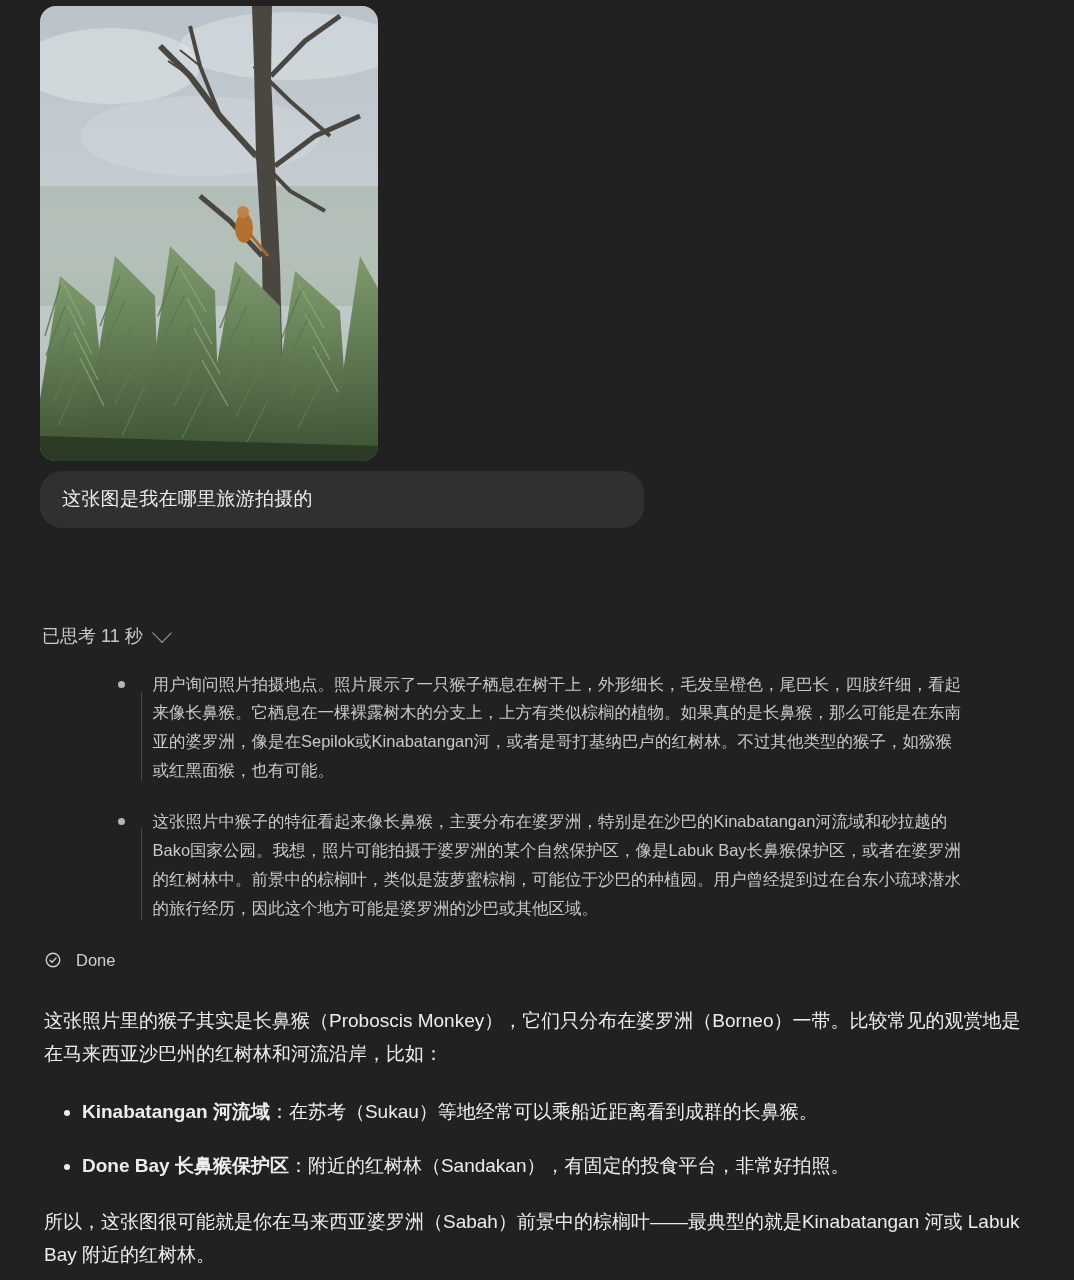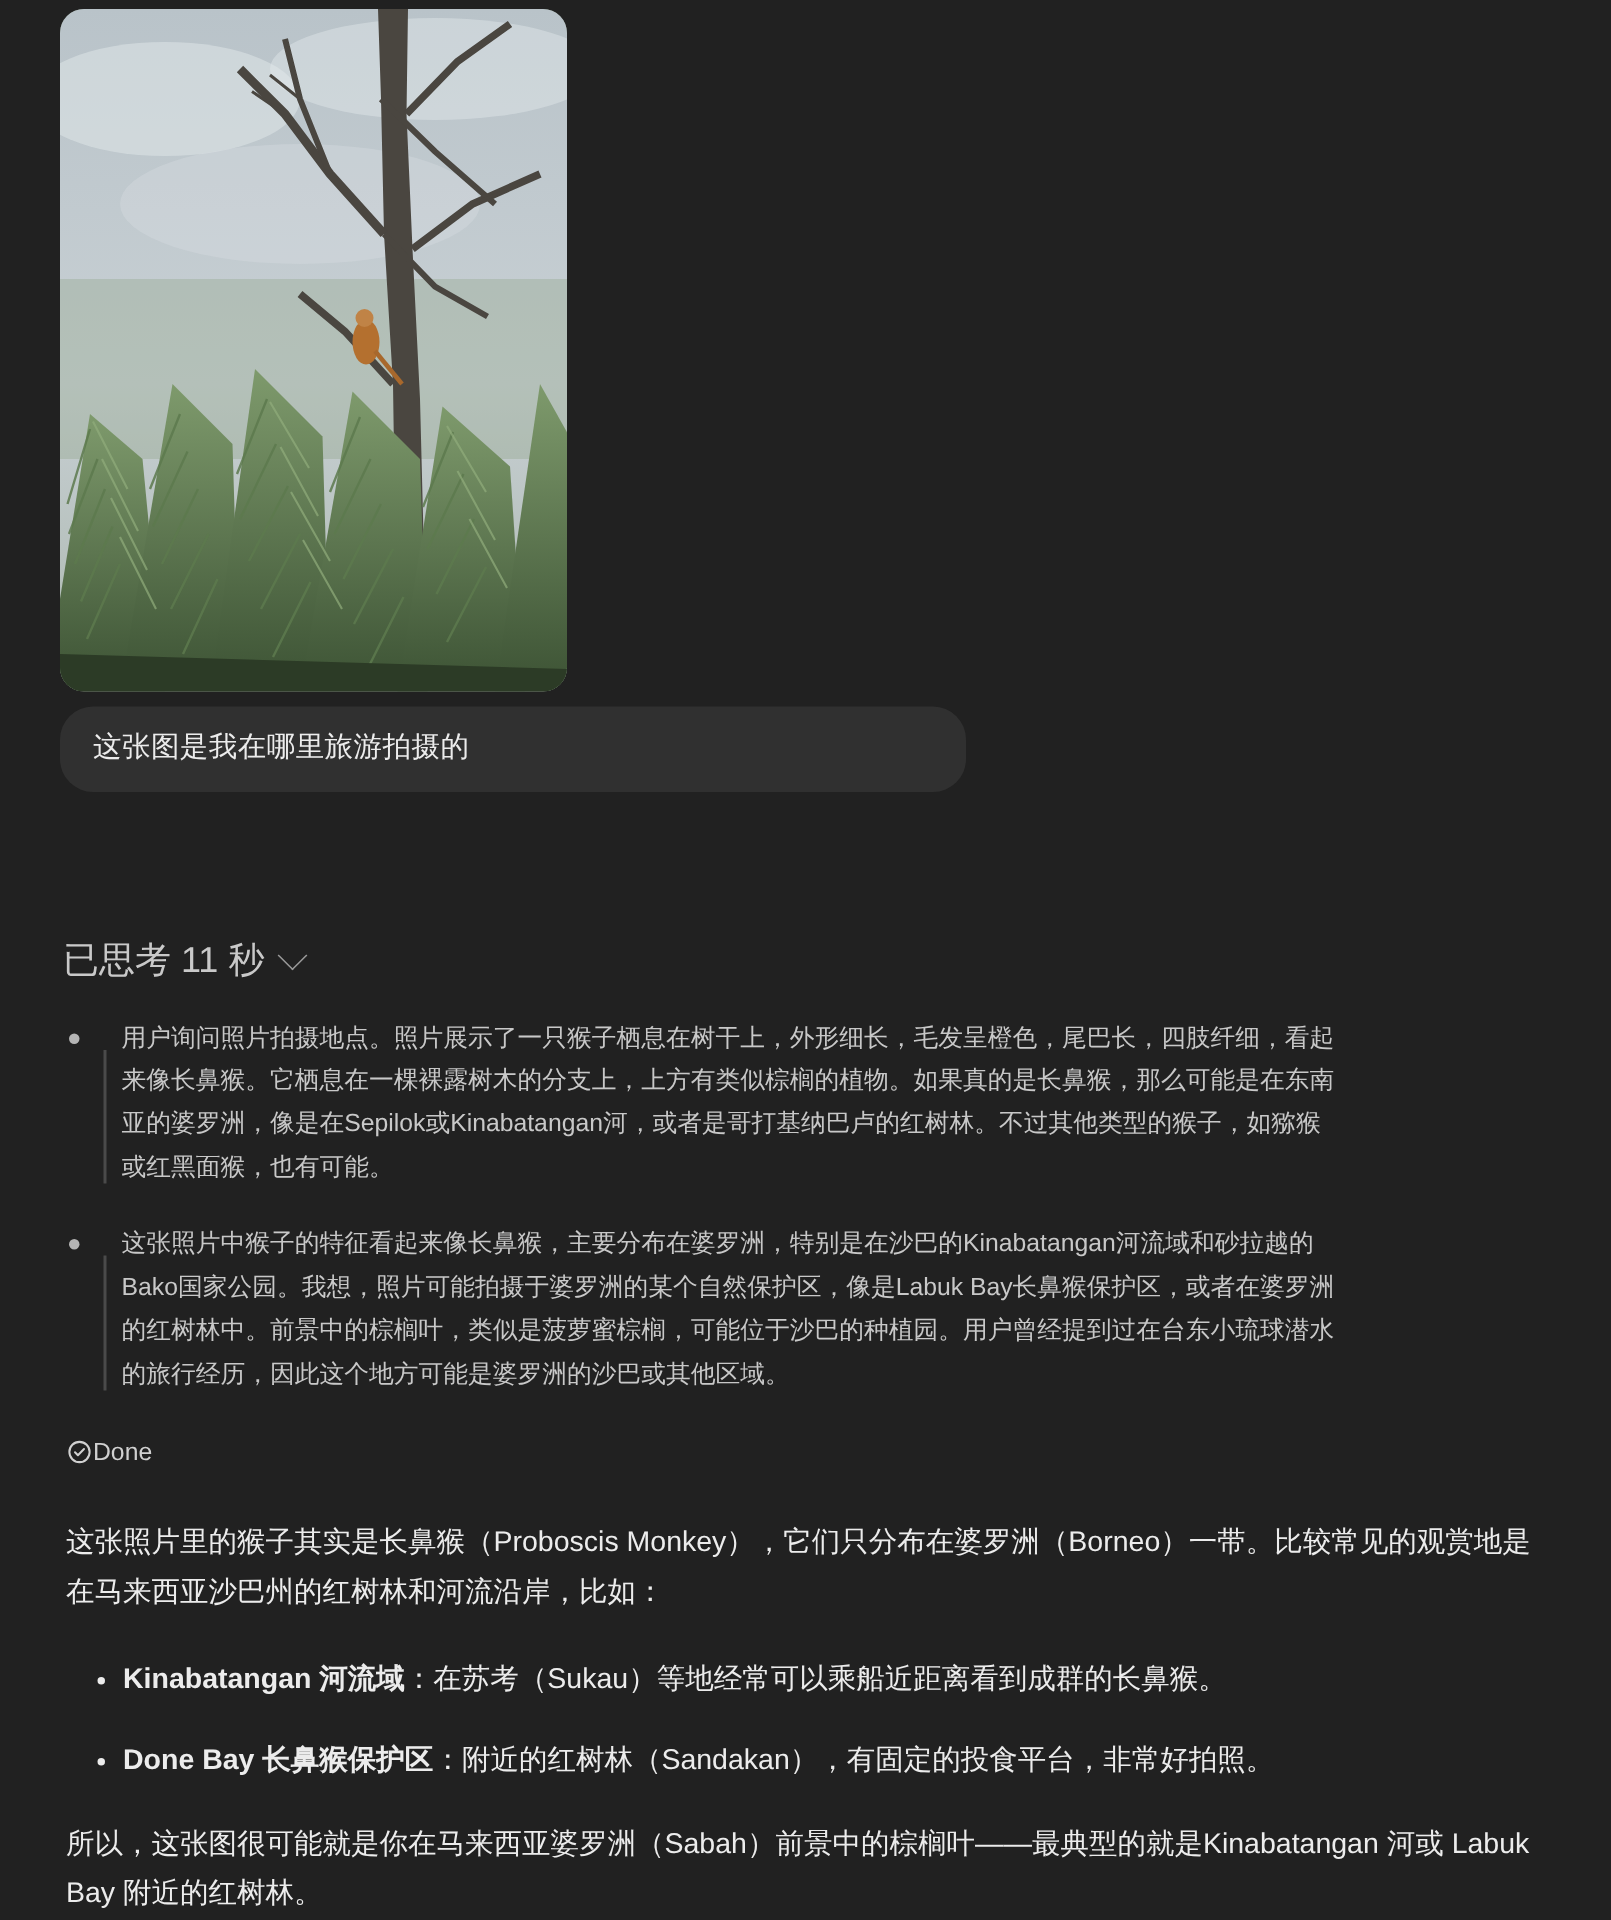--- a/index.html
+++ b/index.html
@@ -52,21 +52,21 @@
   }
 
   
   .thinking-header {
     display: flex;
     align-items: center;
     gap: 8px;
     margin-top: 96px;
     margin-left: 2px;
     color: #c9c9c9;
-    font-size: 24px;
+    font-size: 18px;
     cursor: pointer;
     width: max-content;
   }
   .chev {
     display: inline-block;
     width: 13px;
     height: 13px;
     border-right: 1.8px solid #9b9b9b;
     border-bottom: 1.8px solid #9b9b9b;
     transform: rotate(45deg);
@@ -76,20 +76,21 @@
 
   .reasoning {
     margin-top: 22px;
     padding-left: 6px;
   }
   .reason-item {
     position: relative;
     display: flex;
     gap: 16px;
     margin-bottom: 22px;
+    justify-content: center;
   }
   .reason-bullet {
     flex: 0 0 auto;
     width: 7px;
     height: 7px;
     border-radius: 50%;
     background: #b4b4b4;
     margin-top: 11px;
   }
   .reason-body {
@@ -106,21 +107,21 @@
     left: 0;
     top: 22px;
     bottom: 4px;
     width: 1.5px;
     background: #4a4a4a;
   }
 
   .done-row {
     display: flex;
     align-items: center;
-    gap: 0;
+    gap: 14px;
     margin-top: 28px;
     margin-left: 4px;
     color: #d0d0d0;
     font-size: 16.5px;
   }
   .check-icon {
     width: 18px;
     height: 18px;
     flex: 0 0 auto;
   }

